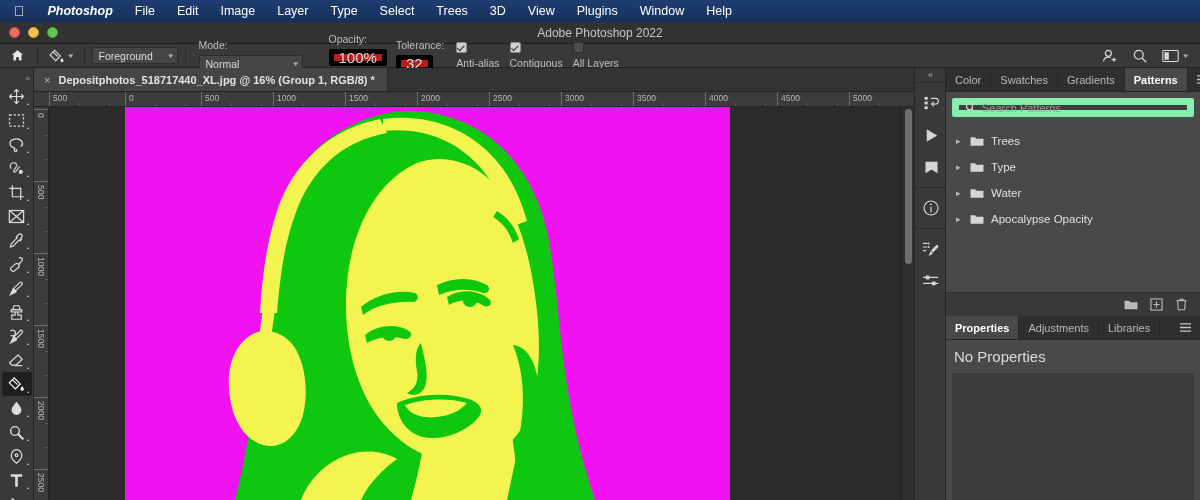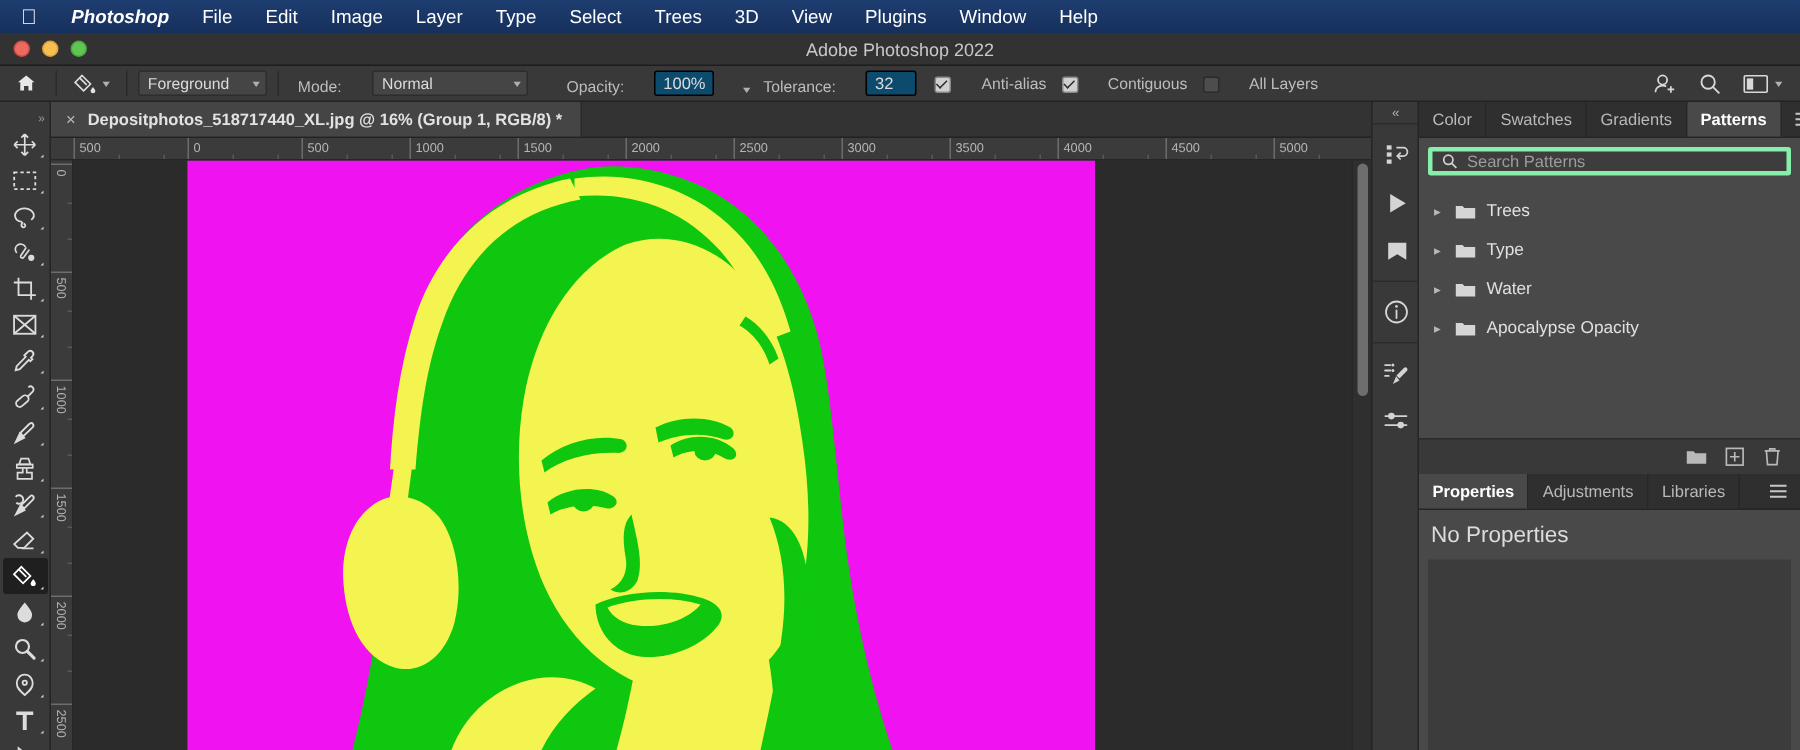--- a/index.html
+++ b/index.html
@@ -40,36 +40,36 @@
   }
 
   
   .options-bar {
     position: absolute; top: 44px; left: 0; width: 1200px; height: 24px;
     background: #393939; border-bottom: 1px solid #232323;
     display: flex; align-items: center; color: #c4c4c4; font-size: 10.5px;
     padding-left: 4px;
   }
   .ob-sep { width: 1px; height: 17px; background: #2b2b2b; margin: 0 7px; }
-  .ob-item { display: flex; align-items: flex-end; gap: 20px; white-space: nowrap; }
+  .ob-item { display: flex; align-items: flex-start; gap: 4px; white-space: nowrap; flex-direction: column; }
   .home-btn { width: 26px; height: 20px; display: flex; align-items: center; justify-content: center; }
   .tool-preset {
     display: flex; align-items: center; gap: 4px; padding: 0 4px;
     height: 19px;
   }
   .chev { font-size: 7px; color: #b0b0b0; transform: scaleX(1.4); }
   .select-box {
     background: #454545; border: 1px solid #2d2d2d; border-radius: 2px;
     height: 17px; display: flex; align-items: center; justify-content: space-between;
     padding: 0 4px 0 6px; color: #dcdcdc; font-size: 10.5px; gap: 10px;
   }
   .num-box {
-    background: #0c4a6e; border: 1px solid #000000; border-radius: 2px;
+    background: #b91c1c; border: 5px solid #000000; border-radius: 2px;
     height: 17px; min-width: 34px; display: flex; align-items: center;
-    padding: 0 5px; color: #dcdcdc; font-size: 11px;
+    padding: 0 5px; color: #dcdcdc; font-size: 15px;
   }
   .lbl { color: #bdbdbd; font-size: 10.5px; }
   .cbox {
     width: 11px; height: 11px; border-radius: 2px;
     background: #4d4d4d; border: 1px solid #2b2b2b;
     display: flex; align-items: center; justify-content: center;
   }
   .cbox.on { background: #d0d0d0; border-color: #8a8a8a; }
   .cbox.on:after {
     content: ""; width: 6px; height: 3px;
@@ -179,21 +179,21 @@
     display: flex; align-items: center; padding: 0 9px; font-size: 11px;
     color: #b9b9b9; background: #2f2f2f; border-right: 1px solid #272727;
   }
   .ptab.active { background: #494949; color: #ffffff; font-weight: bold; }
   .ptab-menu { margin-left: auto; display: flex; align-items: center; padding: 0 8px; color: #c6c6c6; }
 
   .panel-body { background: #494949; }
   .search-row { padding: 6px 6px 5px 6px; }
   .search-box {
     display: flex; align-items: center; gap: 6px; height: 19px;
-    background: #3d3d3d; border: 3px solid #86efac; border-radius: 2px; padding: 0 6px;
+    background: #3d3d3d; border: 7px solid #86efac; border-radius: 2px; padding: 0 6px;
   }
   .search-box input {
     flex: 1; background: transparent; border: none; outline: none;
     color: #d8d8d8; font-size: 11px; font-family: "Liberation Sans", sans-serif;
   }
   .search-box input::placeholder { color: #9b9b9b; }
 
   .pattern-list { padding-top: 6px; }
   .pat-row {
     display: flex; align-items: center; gap: 7px; height: 26px; padding-left: 10px;

